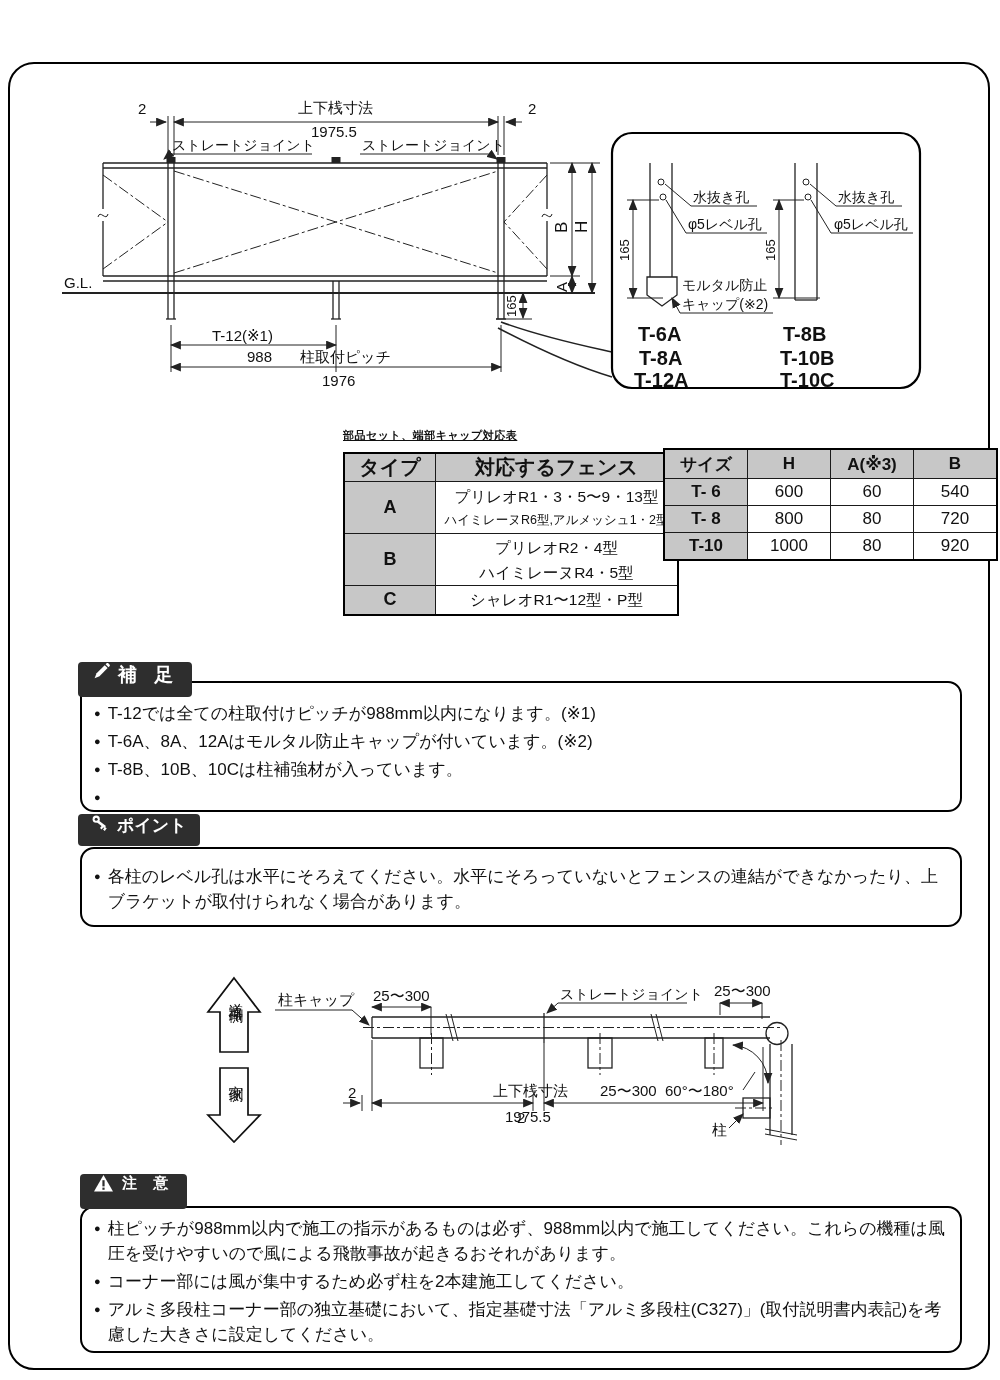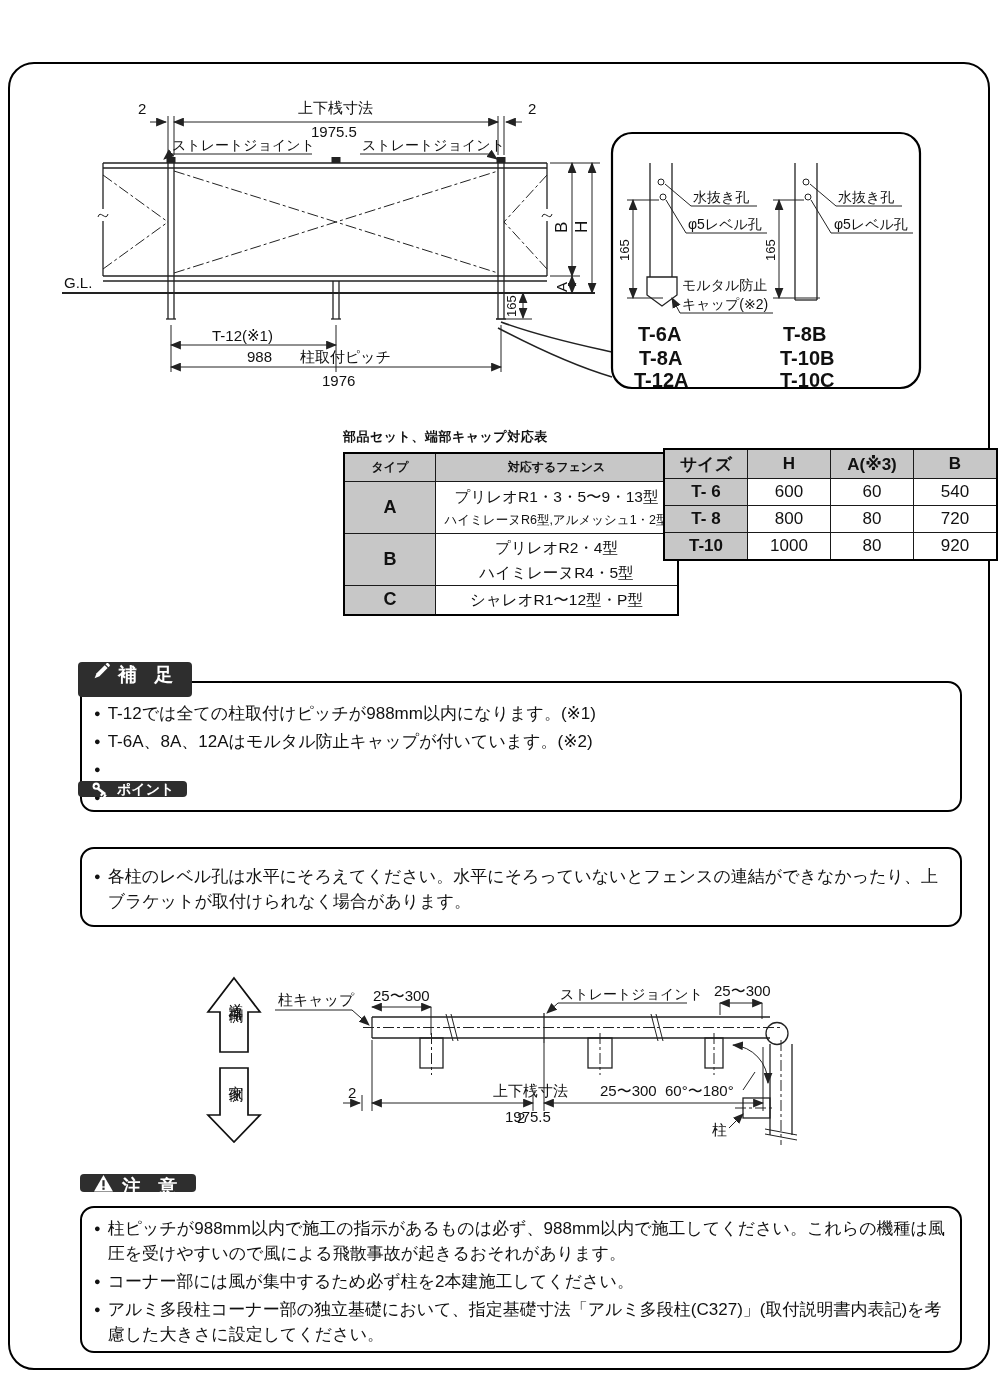--- a/index.html
+++ b/index.html
@@ -13,22 +13,22 @@
   .th2{stroke-width:1.8;}
   .dim{stroke:#222;stroke-width:1;fill:none;}
   .dd{stroke:#222;stroke-width:1;fill:none;stroke-dasharray:11 3 3 3;}
   .t13{font-size:13px;} .t14{font-size:14px;} .t15{font-size:15px;} .t17{font-size:17px;}
   .t20{font-size:20px;font-weight:600;}
   
   .tbl{position:absolute;border-collapse:collapse;background:#fff;}
   .tbl th,.tbl td{border:1.6px solid #1a1a1a;text-align:center;vertical-align:middle;padding:0 4px;}
   .tbl{border:2.2px solid #000;}
   .gray{background:#c7c7c7;}
-  .parts-title{position:absolute;left:343px;top:428px;font-size:13px;font-weight:600;letter-spacing:0.5px;}
-  .parts th{height:27px;font-size:12px;font-weight:600;}
+  .parts-title{position:absolute;left:343px;top:428px;font-size:11px;font-weight:600;letter-spacing:0.5px;text-decoration:underline;}
+  .parts th{height:27px;font-size:20px;font-weight:600;}
   .parts .c1{width:82px;}
   .parts .c2{width:233px;}
   .parts .typecell{font-size:18px;font-weight:600;}
   .fl1{font-size:15.5px;line-height:25px;}
   .fl2s{font-size:12.5px;line-height:23px;}
   .sizes th{height:28px;font-size:17px;font-weight:600;}
   .sizes td{height:26px;font-size:17px;white-space:pre;}
   .sizes .c{width:74px;}
   
   .note-box{position:absolute;border:2px solid #000;border-radius:14px;background:#fff;box-sizing:border-box;}
@@ -260,27 +260,28 @@
     <div class="bullet">
         <span class="dot">●</span>
         <span>T-12では全ての柱取付けピッチが988mm以内になります。(※1)</span>
       </div>
     <div class="bullet">
         <span class="dot">●</span>
         <span>T-6A、8A、12Aはモルタル防止キャップが付いています。(※2)</span>
       </div>
     <div class="bullet">
         <span class="dot">●</span>
-      </div>
-    <div class="bullet">
-        <span class="dot">●</span>
-      </div>
-  </div>
-
-  <div class="tag" style="left:78px;top:781px;height:16px;font-size:14px;">
+        <span>T-8B、10B、10Cは柱補強材が入っています。</span>
+      </div>
+    <div class="bullet">
+        <span class="dot">●</span>
+      </div>
+  </div>
+
+  <div class="tag" style="left:78px;top:814px;height:32px;font-size:17px;">
     <svg width="18" height="18" viewBox="0 0 18 18">
       <circle cx="5.2" cy="5.2" r="3.6" fill="#fff"></circle>
       <circle cx="5.2" cy="5.2" r="1.5" fill="#2e2e2e"></circle>
       <rect x="7.4" y="6.2" width="9.6" height="2.6" fill="#fff" transform="rotate(38 7.4 6.2)"></rect>
       <rect x="11.2" y="11.2" width="2.2" height="3.6" fill="#fff" transform="rotate(38 11.2 11.2)"></rect>
       <rect x="14" y="13" width="2.2" height="3.2" fill="#fff" transform="rotate(38 14 13)"></rect>
     </svg>
     <span class="tlabel">ポイント</span>
   </div>
   <div class="note-box" style="left:80px;top:847px;width:882px;height:80px;"></div>
@@ -360,21 +361,21 @@
       <text class="t15" x="153" y="143">2</text>
       <text class="t15" x="298" y="141">上下桟寸法</text>
       <text class="t15" x="310" y="167">1975.5</text>
       <text class="t15" x="322" y="168">2</text>
       <text class="t15" x="405" y="141">25〜300</text>
     </g>
   </svg>
   <div class="vtext" style="left:226px;top:991px;height:64px;">道路側</div>
   <div class="vtext" style="left:226px;top:1073px;height:46px;">家側</div>
 
-  <div class="tag" style="left:80px;top:1174px;height:18px;font-size:19px;">
+  <div class="tag" style="left:80px;top:1174px;height:35px;font-size:15px;">
     <svg width="21" height="19" viewBox="0 0 21 19">
       <polygon points="10.5,1 20,17.5 1,17.5" fill="#fff"></polygon>
       <rect x="9.4" y="6.2" width="2.2" height="6.2" fill="#2e2e2e"></rect>
       <rect x="9.4" y="13.6" width="2.2" height="2.2" fill="#2e2e2e"></rect>
     </svg>
     <span class="tlabel" style="letter-spacing:6px;">注 意</span>
   </div>
   <div class="note-box" style="left:80px;top:1206px;width:882px;height:147px;"></div>
   <div class="blist" style="left:94px;top:1216px;width:858px;">
     <div class="bullet">

